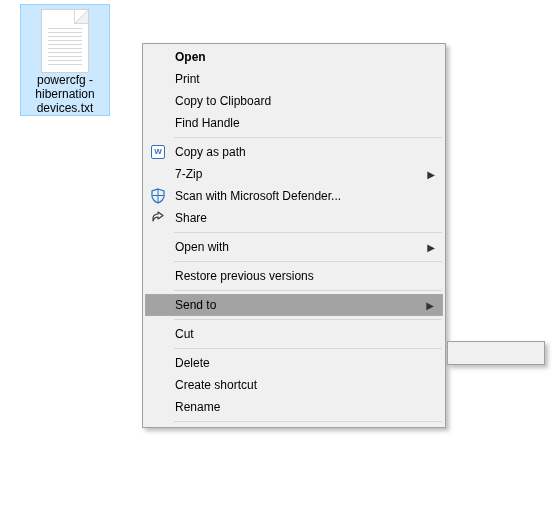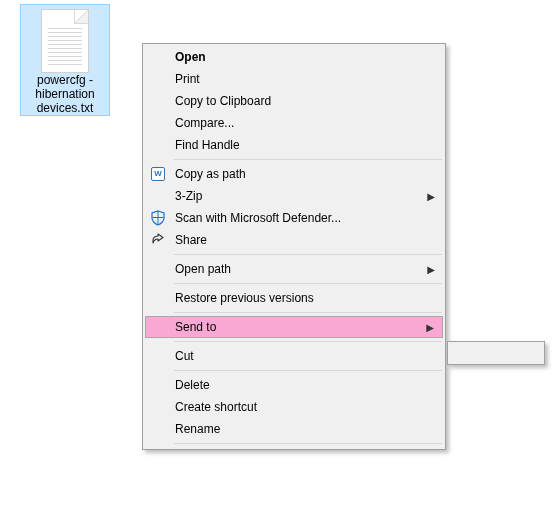--- a/index.html
+++ b/index.html
@@ -11,21 +11,21 @@
   .file-icon .fold { position: absolute; top: 0; right: 0; width: 14px; height: 14px; background: linear-gradient(135deg, #fff 0 48%, #d8d8d8 50% 52%, #f2f2f2 54% 100%); border-left: 1px solid #d8d8d8; border-bottom: 1px solid #d8d8d8; }
   .file-icon .lines { position: absolute; left: 6px; right: 6px; top: 18px; bottom: 6px;
     background-image: linear-gradient(#d6d6d6 1px, transparent 1px);
     background-size: 100% 4px; }
   .file-label { color: #000; text-align: center; line-height: 14px; width: 84px; word-wrap: break-word; }
 
   
   .menu { position: absolute; left: 142px; top: 43px; width: 304px; background: #f0f0f0; border: 1px solid #a0a0a0; box-shadow: 3px 3px 4px rgba(0,0,0,0.25); padding: 2px; }
   .menu-item { height: 22px; display: flex; align-items: center; padding-left: 30px; padding-right: 18px; position: relative; color: #000; cursor: default; }
   .menu-item.bold span { font-weight: 600; text-align: center; }
-  .menu-item.highlight { background: #f9a8d4; border: 1px solid #a8a8a8; margin: 0; height: 22px; padding-left: 29px; padding-right: 17px; }
+  .menu-item.highlight { background: #a3a3a3; border: 1px solid #a8a8a8; margin: 0; height: 22px; padding-left: 29px; padding-right: 17px; }
   .menu .sep { height: 1px; margin: 3px 1px 3px 29px; background: #d7d7d7; }
   .menu-item .icon { position: absolute; left: 5px; top: 3px; width: 16px; height: 16px; display: flex; align-items: center; justify-content: center; }
   .menu-item .arrow { position: absolute; right: 8px; top: 50%; transform: translateY(-50%); font-family: sans-serif; color: #333; font-size: 10px; }
   .submenu { position: absolute; left: 447px; top: 341px; width: 98px; height: 24px; background: #f0f0f0; border: 1px solid #a0a0a0; box-shadow: 3px 3px 4px rgba(0,0,0,0.25); padding: 2px; }
 
   
   .ic-w { background:#fff;border:1px solid #3a6fb7;border-radius:2px;color:#3a6fb7;font-size:8px;font-weight:700;line-height:12px;text-align:center;width:14px;height:14px; }
   .ic-shield svg, .ic-share svg { width:16px;height:16px;display:block; }
 </style>
 </head>
@@ -43,34 +43,31 @@
   <div class="menu-item bold">
       <span>Open</span>
     </div>
   <div class="menu-item">
       <span>Print</span>
     </div>
   <div class="menu-item">
       <span>Copy to Clipboard</span>
     </div>
   <div class="menu-item">
-      <span>Compare...</span>
-    </div>
-  <div class="menu-item">
       <span>Find Handle</span>
     </div>
   <div class="sep"></div>
   <div class="menu-item">
     <div class="icon">
         <div class="ic-w">W</div>
       </div>
     <span>Copy as path</span>
   </div>
   <div class="menu-item">
-    <span>3-Zip</span>
+    <span>7-Zip</span>
     <span class="arrow">▶</span>
   </div>
   <div class="menu-item">
     <div class="icon ic-shield">
       <svg viewBox="0 0 16 16">
           <path d="M8 1 L14 3 V8 C14 11 11 14 8 15 C5 14 2 11 2 8 V3 Z" fill="none" stroke="#1e70c9" stroke-width="1.2"></path>
           <path d="M8 1 L8 15" stroke="#1e70c9" stroke-width="1"></path>
           <path d="M2.5 7.5 L13.5 7.5" stroke="#1e70c9" stroke-width="1"></path>
         </svg>
     </div>
@@ -79,21 +76,21 @@
   <div class="menu-item">
     <div class="icon ic-share">
       <svg viewBox="0 0 16 16">
           <path d="M3 8 C3 6 5 4 8 4 L8 2 L13 5.5 L8 9 L8 7 C6 7 4 8 3 11 Z" fill="none" stroke="#333" stroke-width="1.1" stroke-linejoin="round"></path>
         </svg>
     </div>
     <span>Share</span>
   </div>
   <div class="sep"></div>
   <div class="menu-item">
-    <span>Open path</span>
+    <span>Open with</span>
     <span class="arrow">▶</span>
   </div>
   <div class="sep"></div>
   <div class="menu-item">
       <span>Restore previous versions</span>
     </div>
   <div class="sep"></div>
   <div class="menu-item highlight">
     <span>Send to</span>
     <span class="arrow">▶</span>

